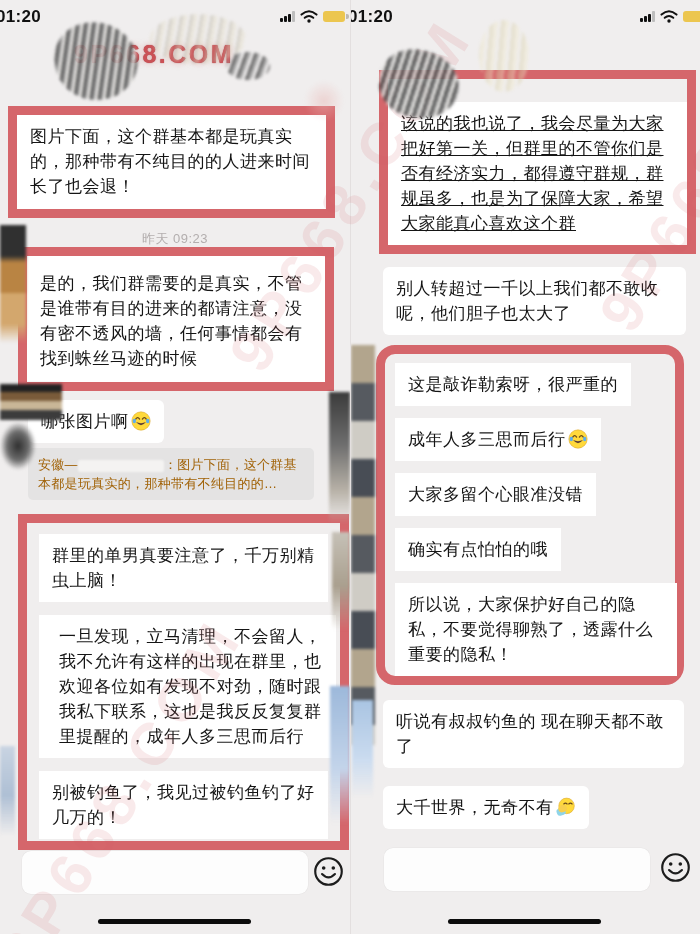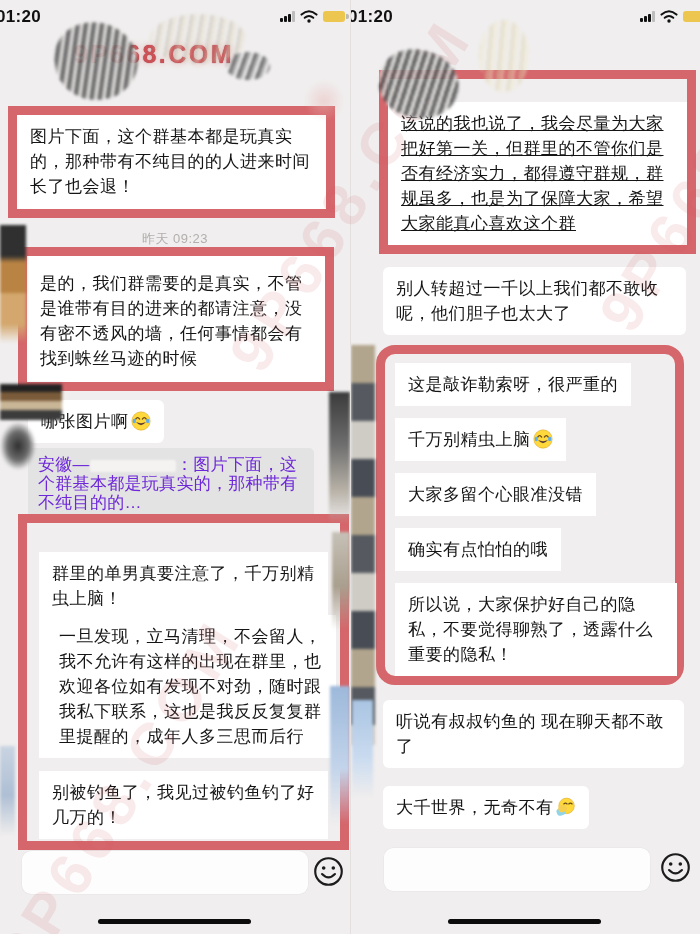--- a/index.html
+++ b/index.html
@@ -14,22 +14,22 @@
   .sigbars i{display:block;width:2.6px;border-radius:1px;background:#111;}
   .sigbars i.dim{background:#bdbdbd;}
   .batt{width:22px;height:11px;border-radius:3px;background:#ecc64f;position:relative;}
   .batt::after{content:"";position:absolute;right:-3.5px;top:3px;width:2.5px;height:5px;border-radius:0 2px 2px 0;background:#bdb9b3;}
   .bubble{position:absolute;background:#fff;border-radius:6px;padding:9px 13px;font-size:17px;line-height:25px;
           color:#151515;letter-spacing:.5px;box-sizing:border-box;}
   .bubble.fit{width:max-content;max-width:300px;}
   .rbox{position:absolute;border:9px solid #d5666b;box-sizing:border-box;}
   .rbox .bubble{border-radius:0;}
   .ts{position:absolute;width:100%;text-align:center;color:#b3aeae;font-size:13px;letter-spacing:.5px;}
-  .quote{position:absolute;background:#e4e3e3;border-radius:5px;padding:7px 10px;font-size:17px;line-height:19px;
-         color:#6d28d9;letter-spacing:.3px;box-sizing:border-box;}
+  .quote{position:absolute;background:#e4e3e3;border-radius:5px;padding:7px 10px;font-size:13px;line-height:19px;
+         color:#a16207;letter-spacing:.3px;box-sizing:border-box;}
   .redact{display:inline-block;width:86px;height:12px;background:#f4f3f2;border-radius:2px;vertical-align:middle;filter:blur(1px);}
   .wm-top{position:absolute;font-size:25px;font-weight:800;color:#cb5156;letter-spacing:2.5px;
           text-shadow:0 0 1px #9e3238, 0 0 6px rgba(210,120,120,.55);}
   .wm-diag{position:absolute;font-size:60px;font-weight:800;color:rgba(206,94,103,.13);transform:rotate(-58deg);
            letter-spacing:8px;white-space:nowrap;pointer-events:none;z-index:5;}
   .scrib{position:absolute;filter:blur(1.6px);pointer-events:none;z-index:6;}
   .inputbox{position:absolute;background:#fdfdfd;border-radius:9px;height:43px;box-shadow:0 0 0 .5px #e6e4e4;}
   .embtn{position:absolute;width:31px;height:31px;}
   .homebar{position:absolute;height:5px;border-radius:3px;background:#0c0c0c;}
   .emoji{width:20px;height:20px;vertical-align:-4px;margin-left:2px;}
@@ -124,21 +124,21 @@
       <span>哪张图片啊</span><svg class="emoji">
           <use href="#e-joy"></use>
         </svg>
     </div>
 
     <div class="quote" style="left:28px;top:448px;width:286px;">
       <span>安徽—</span><span class="redact"></span><span>：图片下面，这个群基本都是玩真实的，那种带有不纯目的的…</span>
     </div>
 
     <div class="rbox" style="left:18px;top:514px;width:331px;height:336px;">
-      <div class="bubble" style="left:12px;top:11px;width:289px;margin-top:18px;">
+      <div class="bubble" style="left:12px;top:11px;width:289px;">
         <span>群里的单男真要注意了，千万别精虫上脑！</span>
       </div>
       <div class="bubble" style="left:12px;top:92px;width:297px;padding-left:20px;">
         <span>一旦发现，立马清理，不会留人，我不允许有这样的出现在群里，也欢迎各位如有发现不对劲，随时跟我私下联系，这也是我反反复复群里提醒的，成年人多三思而后行</span>
       </div>
       <div class="bubble" style="left:12px;top:248px;width:289px;">
         <span>别被钓鱼了，我见过被钓鱼钓了好几万的！</span>
       </div>
     </div>
 
@@ -178,21 +178,21 @@
 
     <div class="bubble" style="left:32px;top:267px;width:303px;">
       <span>别人转超过一千以上我们都不敢收呢，他们胆子也太大了</span>
     </div>
 
     <div class="rbox" style="left:25px;top:345px;width:308px;height:340px;border-radius:19px;">
       <div class="bubble fit" style="left:10px;top:9px;">
         <span>这是敲诈勒索呀，很严重的</span>
       </div>
       <div class="bubble fit" style="left:10px;top:64px;">
-        <span>千万别精虫上脑</span><svg class="emoji">
+        <span>成年人多三思而后行</span><svg class="emoji">
             <use href="#e-joy"></use>
           </svg>
       </div>
       <div class="bubble fit" style="left:10px;top:174px;">
         <span>确实有点怕怕的哦</span>
       </div>
       <div class="bubble fit" style="left:10px;top:119px;">
         <span>大家多留个心眼准没错</span>
       </div>
       <div class="bubble" style="left:10px;top:229px;width:282px;">

